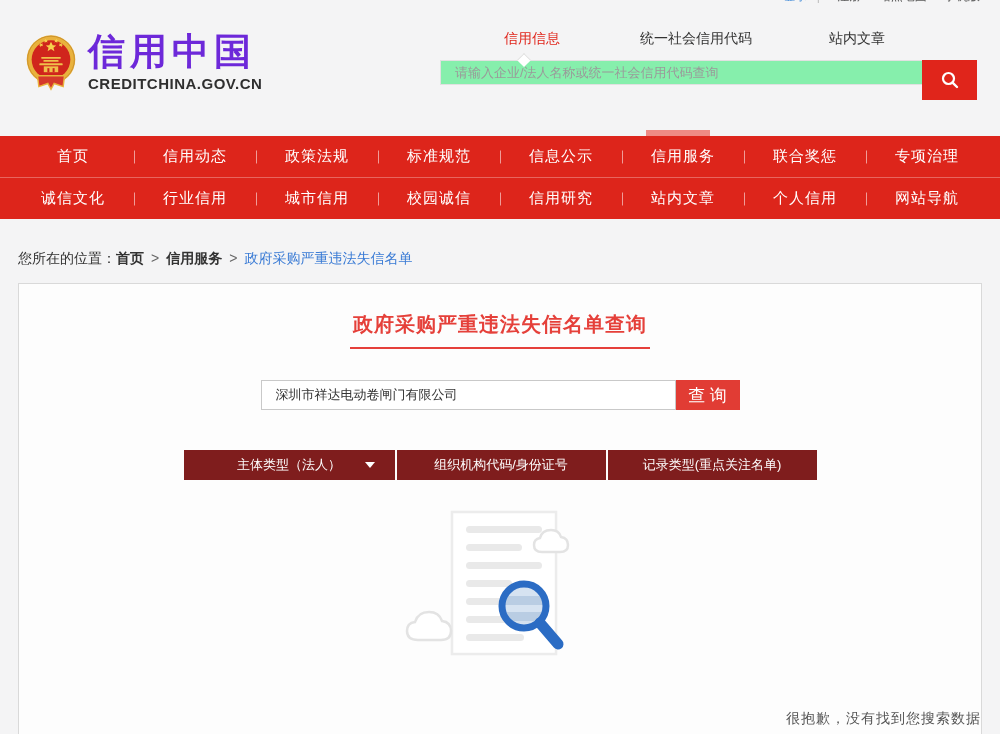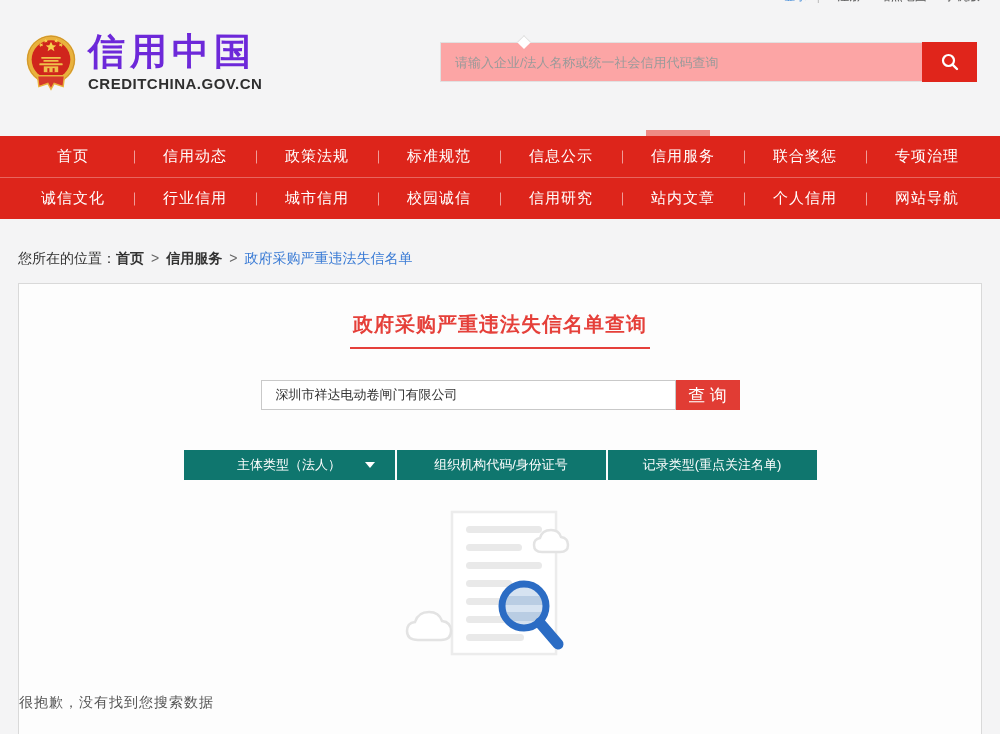--- a/index.html
+++ b/index.html
@@ -26,21 +26,21 @@
   .brand-text { margin-left:10px; }
   .site-name { font-size:37px; font-weight:bold; color:#6d28d9; letter-spacing:5px; line-height:40px; font-family:"Liberation Sans","DejaVu Sans",sans-serif; }
   .site-domain { font-size:15px; font-weight:600; color:#2f2f2f; letter-spacing:0.5px; margin-top:3px; }
 
   .search-module { position:absolute; left:440px; top:30px; width:537px; }
   .search-tabs { display:flex; font-size:14px; color:#333; height:18px; align-items:center; }
   .search-tab { cursor:pointer; }
   .search-tab.t1 { margin-left:64px; color:#e0251b; }
   .search-tab.t2 { margin-left:80px; }
   .search-tab.t3 { margin-left:77px; }
-  .search-box { position:relative; margin-top:12px; display:flex; height:40px; background:#fca5a5; border:1px solid #e1e1e1; }
+  .search-box { position:relative; margin-top:12px; display:flex; height:25px; background:#86efac; border:1px solid #e1e1e1; }
   .search-caret { position:absolute; top:-6px; left:78px; width:10px; height:10px; background:#fff;
                   border-left:1px solid #e1e1e1; border-top:1px solid #e1e1e1; transform:rotate(45deg); }
   .search-box input { flex:1; border:none; outline:none; padding:0 14px; font-size:13px; color:#666; background:transparent;
                       font-family:"Liberation Sans","DejaVu Sans",sans-serif; }
   .search-box input::placeholder { color:#9a9a9a; }
   .search-btn { width:55px; height:40px; margin:-1px -1px -1px 0; border:none; background:#e0251b; cursor:pointer;
                 display:flex; align-items:center; justify-content:center; }
 
   
   nav { position:relative; background:#dd251b; }
@@ -63,28 +63,28 @@
   .panel-title { display:inline-block; font-size:20px; font-weight:bold; color:#e5403a; letter-spacing:1px;
                  padding:0 3px 9px; border-bottom:2px solid #e5403a; }
 
   .query-row { display:flex; justify-content:center; margin-top:31px; }
   .query-input { width:415px; height:30px; border:1px solid #c9c9c9; background:#fff; outline:none;
                  padding:0 14px; font-size:13px; color:#333; font-family:Liberation Serif, serif; }
   .query-btn { width:64px; height:30px; border:none; background:#e13c34; color:#fff; font-size:17px;
                cursor:pointer; font-family:"Liberation Sans","DejaVu Sans",sans-serif; }
 
   .filter-row { display:flex; justify-content:center; margin-top:40px; }
-  .filter-cell { width:211px; height:30px; background:#0f766e; color:#fff; font-size:13px;
+  .filter-cell { width:211px; height:30px; background:#7f1d1d; color:#fff; font-size:13px;
                  display:flex; align-items:center; justify-content:center; position:relative; cursor:pointer; }
   .filter-cell + .filter-cell { border-left:2px solid #fdfdfd; }
   .chevron-down { position:absolute; right:20px; top:12px; width:0; height:0;
                   border-left:5px solid transparent; border-right:5px solid transparent; border-top:6px solid #fff; }
 
   .illustration { text-align:center; margin-top:26px; }
-  .empty-msg { text-align:left; margin-top:22px; font-size:14px; color:#555; letter-spacing:1px; }
+  .empty-msg { text-align:right; margin-top:38px; font-size:14px; color:#555; letter-spacing:1px; }
 </style>
 </head>
 <body>
 
 <div class="page">
 
   <div class="topbar">
     <div class="topbar-line">
       <span class="tlink blue">登录</span>
       <span class="tsep">|</span>
@@ -116,20 +116,25 @@
         <rect x="31.8" y="39.5" width="2.2" height="4.5" fill="#d0251c"></rect>
         <path d="M15 48 L45 48 L43.5 60 L33.5 56.5 L30 63 L26.5 56.5 L16.5 60 Z" fill="#d5392b" stroke="#e9b23d" stroke-width="1.6"></path>
       </svg>
       <div class="brand-text">
         <div class="site-name">信用中国</div>
         <div class="site-domain">CREDITCHINA.GOV.CN</div>
       </div>
     </div>
 
     <div class="search-module">
+      <div class="search-tabs">
+        <span class="search-tab t1">信用信息</span>
+        <span class="search-tab t2">统一社会信用代码</span>
+        <span class="search-tab t3">站内文章</span>
+      </div>
       <div class="search-box">
         <div class="search-caret"></div>
         <input type="text" placeholder="请输入企业/法人名称或统一社会信用代码查询" style="">
         <button class="search-btn">
           <svg width="20" height="20" viewBox="0 0 20 20">
             <circle cx="8.5" cy="8.5" r="5.5" fill="none" stroke="#ffffff" stroke-width="2.2"></circle>
             <line x1="12.8" y1="12.8" x2="17" y2="17" stroke="#ffffff" stroke-width="2.4" stroke-linecap="round"></line>
           </svg>
         </button>
       </div>

